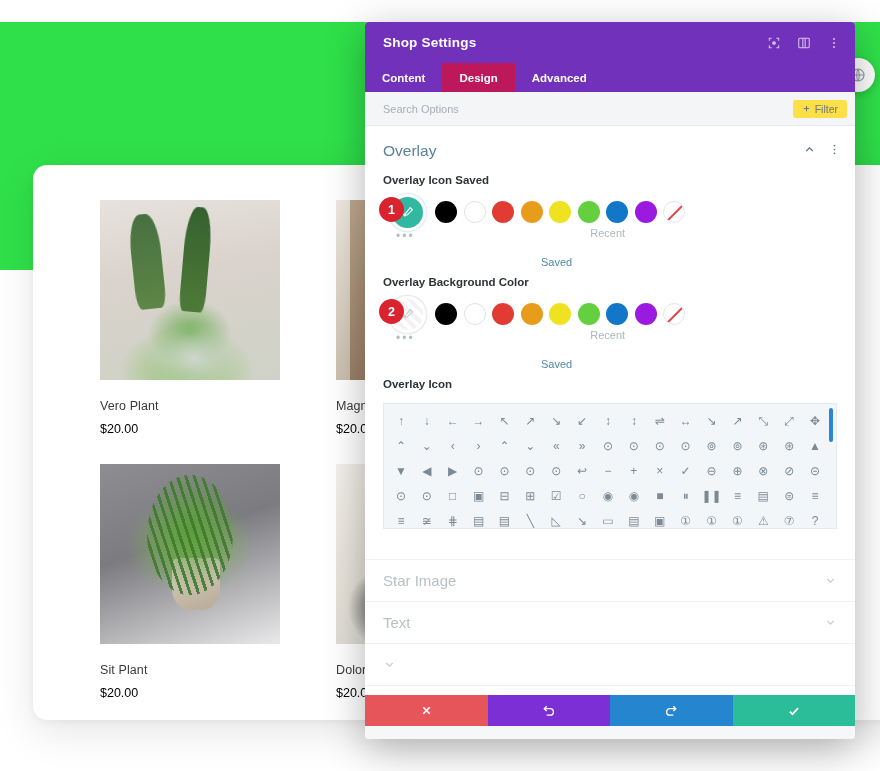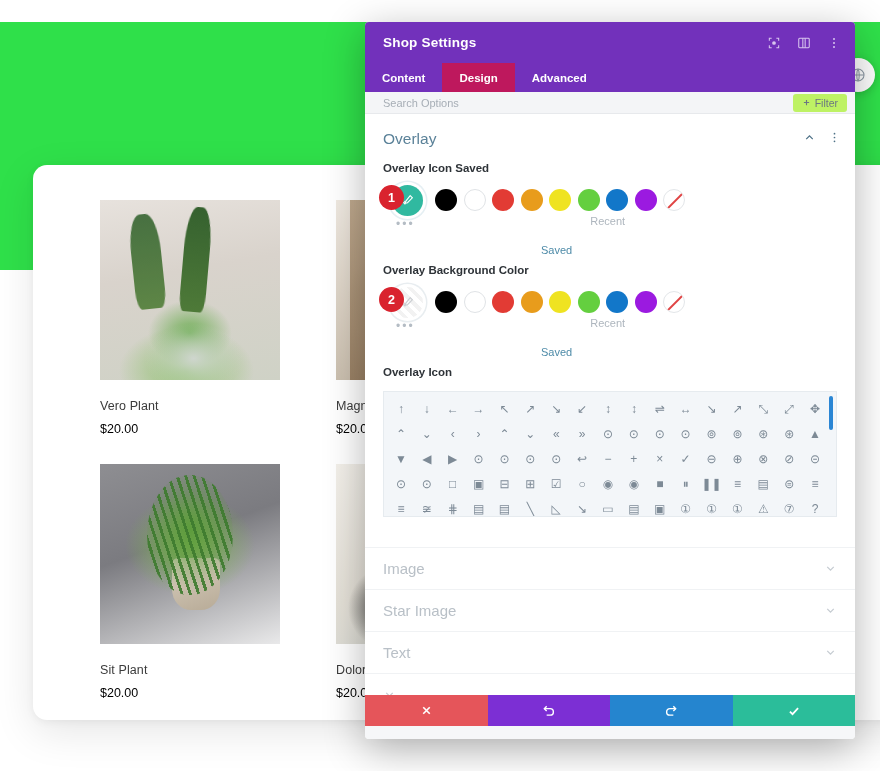--- a/index.html
+++ b/index.html
@@ -113,30 +113,30 @@
   .hicon { color:#d9c6ef; display:flex; align-items:center; cursor:pointer; }
 
   .m-tabs { height:29px; background:#7231bb; display:flex; flex:none; }
   .m-tab {
     padding:0 17px; display:flex; align-items:center; font-size:11.5px;
     font-weight:bold; color:#ffffff; cursor:pointer;
   }
   .m-tab.active { background:#be185d; }
 
   .m-search {
-    height:22px; background:#f4f5f7; border-bottom:1px solid #e7e9ec;
+    height:34px; background:#f4f5f7; border-bottom:1px solid #e7e9ec;
     display:flex; align-items:center; padding:0 8px 0 18px; flex:none;
   }
   .m-search input {
     flex:1; border:0; background:transparent; outline:none;
     font-size:11px; color:#9aa3ad; font-family:inherit;
   }
   .m-search input::placeholder { color:#a7aeb6; }
   .filter-btn {
-    background:#bef264; color:#6b7682; font-size:10.5px; border-radius:3px;
+    background:#fde047; color:#6b7682; font-size:10.5px; border-radius:3px;
     padding:3px 9px; display:flex; align-items:center; gap:4px; cursor:pointer;
   }
 
   .m-body { flex:1; overflow:hidden; background:#fff; position:relative; }
 
   .sec-head {
     display:flex; align-items:center; padding:16px 14px 10px 18px;
   }
   .sec-title { font-size:15.5px; color:#5b8299; font-weight:normal; flex:1; }
   .sec-ctl { display:flex; align-items:center; gap:12px; color:#4f7287; }
@@ -502,28 +502,20 @@
             <div class="ic">①</div>
             <div class="ic">⚠</div>
             <div class="ic">⑦</div>
             <div class="ic">?</div>
           </div>
         <div class="icon-scroll"></div>
       </div>
 
       <div class="accordions">
         <div class="acc">
-          <span class="acc-label">Image</span>
-          <span class="acc-chev">
-            <svg width="13" height="13" viewBox="0 0 24 24" fill="none" stroke="currentColor" stroke-width="2.4">
-                <path d="M6 9l6 6 6-6"></path>
-              </svg>
-          </span>
-        </div>
-        <div class="acc">
           <span class="acc-label">Star Image</span>
           <span class="acc-chev">
             <svg width="13" height="13" viewBox="0 0 24 24" fill="none" stroke="currentColor" stroke-width="2.4">
                 <path d="M6 9l6 6 6-6"></path>
               </svg>
           </span>
         </div>
         <div class="acc">
           <span class="acc-label">Text</span>
           <span class="acc-chev">

